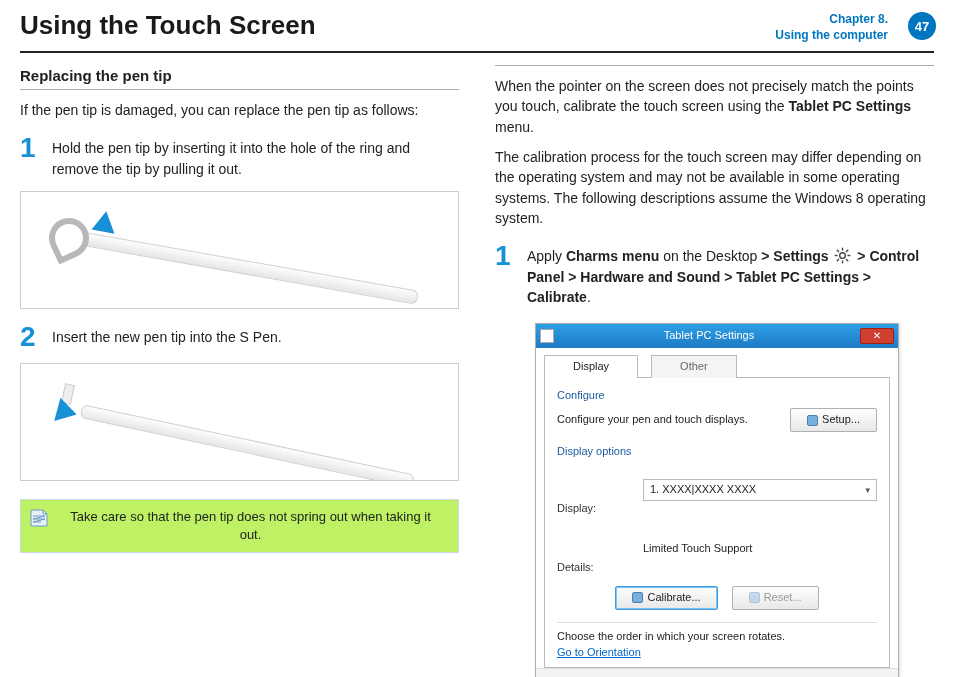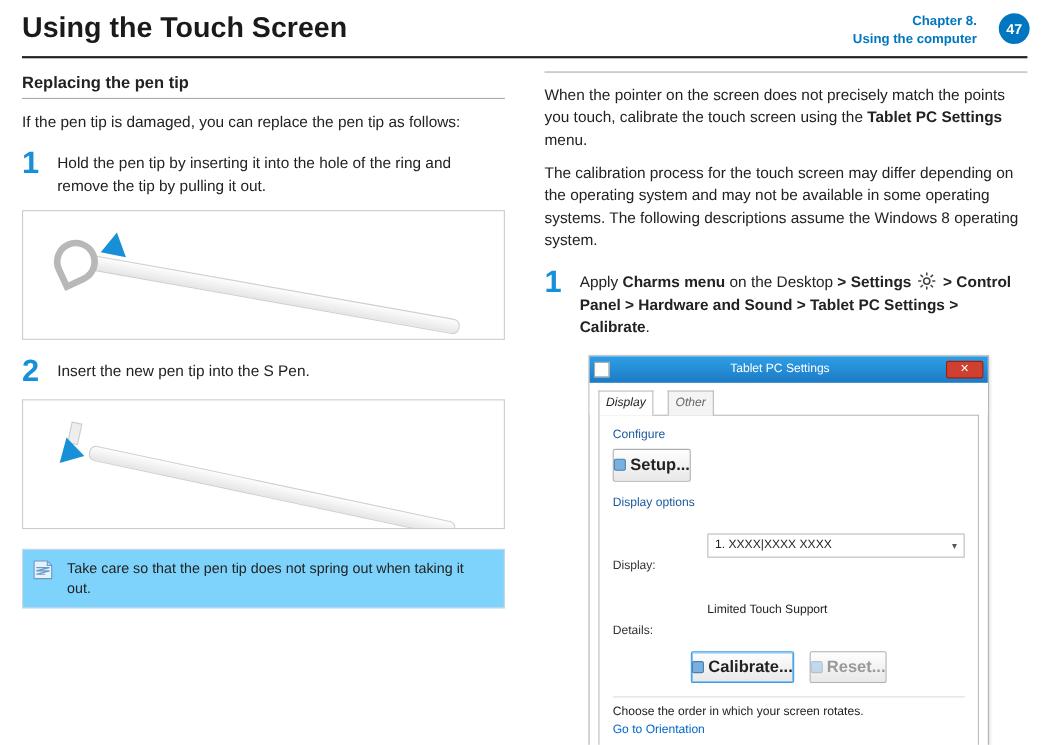--- a/index.html
+++ b/index.html
@@ -26,46 +26,46 @@
   .illus{ margin:12px 0 4px 0; border:1px solid #ccc; height:118px; position:relative; background:#fff; overflow:hidden;}
   .pen{ position:absolute; background:linear-gradient(180deg,#fdfdfd,#e6e6e6); border:1px solid #d0d0d0; border-radius:6px; }
   .pen1{ top:38px; left:52px; width:350px; height:14px; transform:rotate(10deg); transform-origin:left center;}
   .tip1{ position:absolute; top:26px; left:28px; width:40px; height:40px; border:6px solid #b8b8b8; border-radius:50% 50% 50% 0; transform:rotate(-25deg); background:#fff;}
   .arrowL{ position:absolute; top:22px; left:70px; width:0; height:0; border-top:12px solid transparent; border-bottom:12px solid transparent; border-right:20px solid #1890d7; transform:rotate(-20deg);}
   .pen2{ top:40px; left:60px; width:340px; height:14px; transform:rotate(12deg); transform-origin:left center;}
   .tip2{ position:absolute; top:20px; left:42px; width:10px; height:20px; background:#eee; border:1px solid #ccc; transform:rotate(12deg);}
   .arrowR{ position:absolute; top:36px; left:36px; width:0; height:0; border-top:12px solid transparent; border-bottom:12px solid transparent; border-left:20px solid #1890d7; transform:rotate(15deg);}
 
   
-  .note{ margin-top:18px; border:1px solid #c8d8e8; background:#7dd3fc; padding:8px 18px 8px 40px; position:relative; font-size:13px; line-height:1.4;}
+  .note{ margin-top:18px; border:1px solid #c8d8e8; background:#bef264; padding:8px 18px 8px 40px; position:relative; font-size:13px; line-height:1.4;text-align:center;}
   .noteic{ position:absolute; left:8px; top:8px; width:20px; height:20px; }
 
   
   .gear{ display:inline-block; vertical-align:-3px; margin:0 2px;}
 
   
   .dlgwrap{ margin:16px 0 0 40px; width:364px; border:1px solid #b0b0b0; box-shadow:1px 1px 3px rgba(0,0,0,.15); font-size:11px; color:#222; background:#fff;}
   .dlgtitle{ background:linear-gradient(180deg,#2e9ee6,#1b7bc4); color:#fff; height:24px; display:flex; align-items:center; padding:0 4px; position:relative;}
   .dlgtitle .tname{ flex:1; text-align:center; font-weight:400;}
   .dlgic{ width:14px; height:14px; background:#fff; border:1px solid #aaa; margin-right:4px;}
   .dlgclose{ width:34px; height:16px; background:#d04030; border:1px solid #a02010; color:#fff; font-size:10px; display:flex; align-items:center; justify-content:center; border-radius:2px;}
   .tabs{ display:flex; padding:6px 8px 0 8px; background:#fff;}
-  .tab{ border:1px solid #bbb; border-bottom:none; padding:3px 6px; font-size:11px; margin-right:-1px; background:#fff; position:relative; top:1px;font-style:italic;}
+  .tab{ border:1px solid #bbb; border-bottom:none; padding:3px 28px; font-size:11px; margin-right:-1px; background:#fff; position:relative; top:1px;}
   .tab.inactive{ background:#f4f4f4; color:#666;margin-left:14px;}
   .tabpanel{ margin:0 8px 0 8px; border:1px solid #bbb; padding:10px 12px 6px 12px;}
   .grp{ margin-bottom:12px;}
   .grplbl{ color:#1a5a9e; font-size:11px; margin-bottom:4px;}
   .row{ display:flex; align-items:center; gap:8px; margin-bottom:6px;}
   .row .lbl{ width:78px; color:#333;margin-top:37px;}
-  .winbtn{ border:1px solid #b0b0b0; background:linear-gradient(180deg,#fefefe,#e8e8e8); padding:3px 0; font-size:15px; border-radius:2px; display:inline-flex; align-items:center; gap:4px;font-weight:bold;}
+  .winbtn{ border:1px solid #b0b0b0; background:linear-gradient(180deg,#fefefe,#e8e8e8); padding:3px 16px; font-size:11px; border-radius:2px; display:inline-flex; align-items:center; gap:4px;}
   .winbtn.hl{ border:1px solid #3d9be6; box-shadow:0 0 0 1px #7fc3f0 inset;}
   .winbtn.dis{ color:#999;}
   .dropdown{ flex:1; border:1px solid #bbb; padding:2px 6px; display:flex; justify-content:space-between; align-items:center;}
   .dropdown:after{ content:"▾"; font-size:9px; color:#555;}
-  .link{ color:#0066cc; text-align:right;}
+  .link{ color:#0066cc; text-decoration:underline;text-align:right;}
   .dlgbtns{ display:flex; justify-content:flex-end; gap:6px; padding:8px 12px; border-top:1px solid #ddd; background:#f3f3f3;}
   .smic{ width:11px; height:11px; display:inline-block; background:#7ab0e0; border:1px solid #4a80b0; border-radius:2px;}
 </style>
 </head>
 <body>
 
 <div class="header">
   <div class="title">Using the Touch Screen</div>
   <div class="chapinfo">
     <div>Chapter 8.</div>
@@ -147,20 +147,21 @@
         <div class="dlgclose">✕</div>
       </div>
       <div class="tabs">
         <div class="tab">Display</div>
         <div class="tab inactive">Other</div>
       </div>
       <div class="tabpanel">
         <div class="grp">
           <div class="grplbl">Configure</div>
           <div class="row">
+            <div style="flex:1;">Configure your pen and touch displays.</div>
             <div class="winbtn">
                 <span class="smic"></span>
                 <span>Setup...</span>
               </div>
           </div>
         </div>
         <div class="grp">
           <div class="grplbl">Display options</div>
           <div class="row">
             <div class="lbl">Display:</div>

